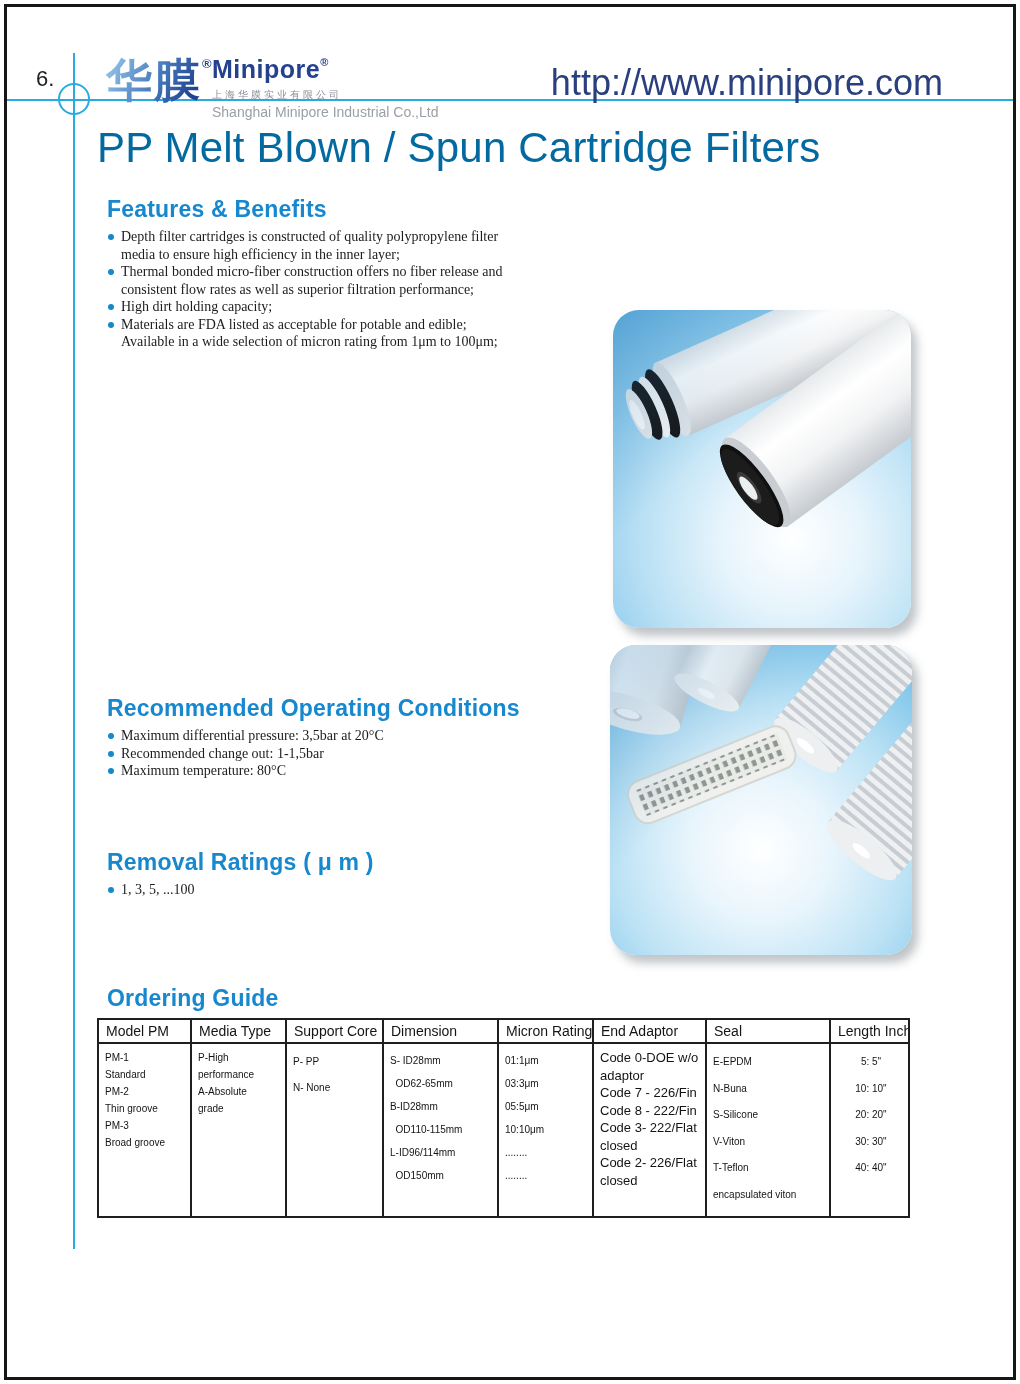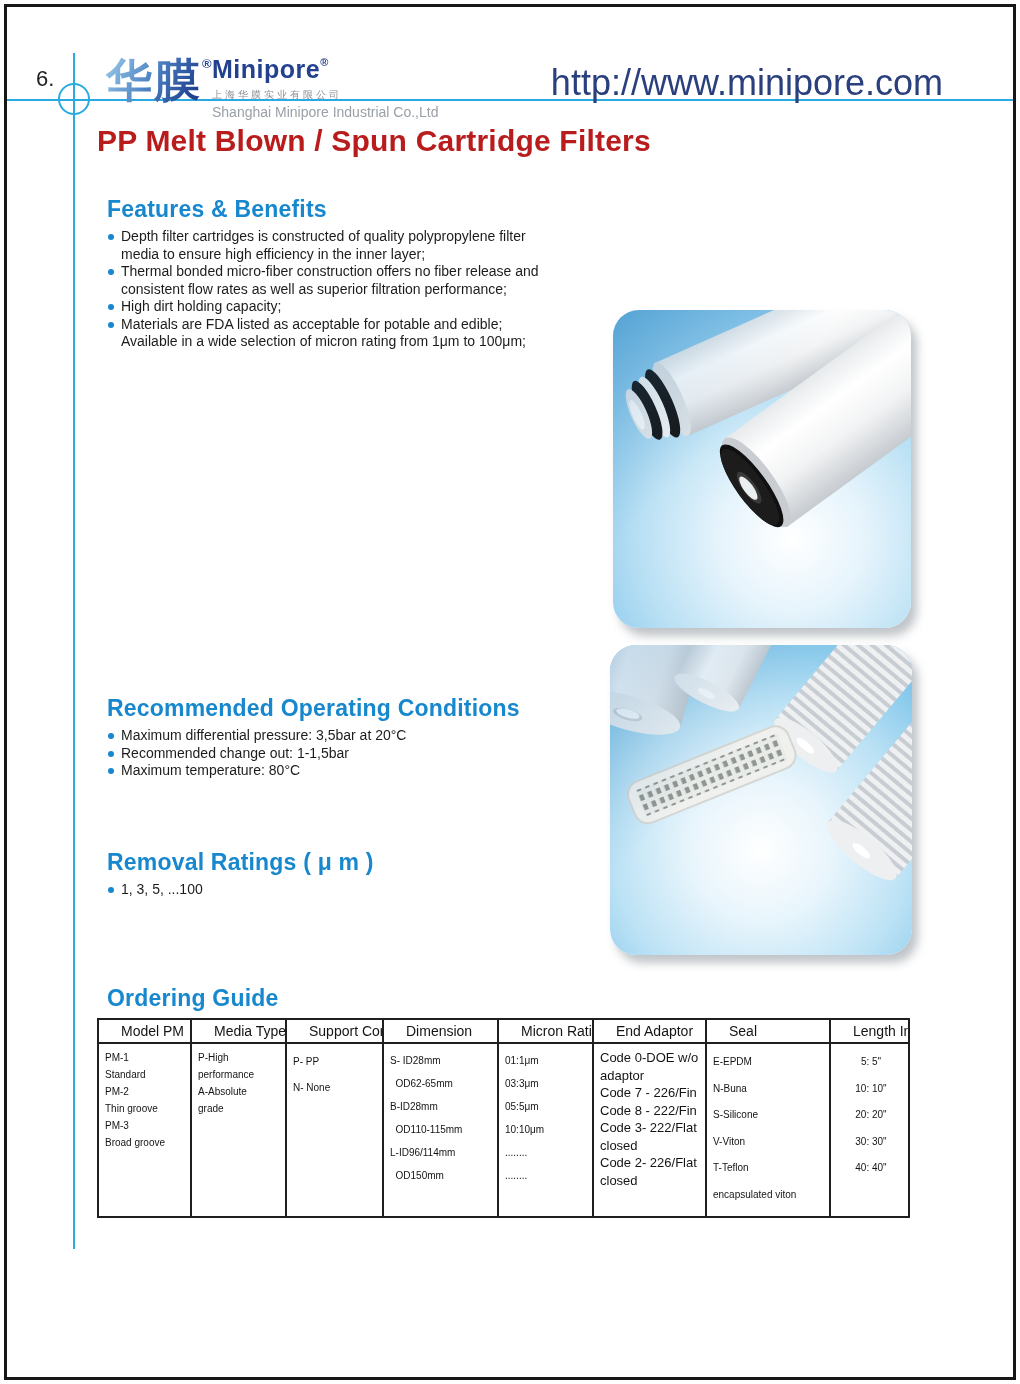--- a/index.html
+++ b/index.html
@@ -17,46 +17,46 @@
              background:linear-gradient(118deg,#9fd0ee 0%,#4a7fc0 45%,#20418f 80%);
              -webkit-background-clip:text; background-clip:text;margin-top:6px; -webkit-text-fill-color:transparent; }
   .logo-cn .reg { font-size:13px; vertical-align:28px; letter-spacing:0; }
   .brand-block { position:absolute; left:212px; top:55px; }
   .brand-name { font-size:25px; font-weight:bold; color:#23418f; letter-spacing:.5px; }
   .brand-name .reg { font-size:11px; vertical-align:12px; }
   .brand-cn { margin-top:4px; font-size:10px; color:#8a9096; letter-spacing:3px; white-space:nowrap; }
   .brand-en { margin-top:2px; font-size:14px; color:#9aa0a6; white-space:nowrap;text-align:right; }
   .site-url { position:absolute; right:77px; top:62px; font-size:36px; color:#2a3f7e; text-decoration:none; }
 
-  .title { position:absolute; left:97px; top:124px; font-size:30px; font-weight:bold; color:#b91c1c; letter-spacing:.2px; }
+  .title { position:absolute; left:97px; top:124px; font-size:42px; font-weight:normal; color:#0369a1; letter-spacing:.2px; }
 
   .section { position:absolute; left:107px; width:470px; }
   .sec-heading { font-size:23px; font-weight:bold; color:#1787ce; margin-bottom:5px; letter-spacing:.2px; }
-  .blist { list-style:none; }
+  .blist { list-style:none;font-family:Liberation Serif, serif; }
   .blist li { position:relative; padding-left:14px; font-size:14px; line-height:17.5px; color:#1c1c1c; white-space:pre-line; }
   .blist li::before { content:""; position:absolute; left:1px; top:6px; width:6px; height:6px; border-radius:50%; background:#1787ce; }
   .spec-intro { font-size:14px; line-height:17.5px; color:#1c1c1c; }
   .sec-features { top:196px; }
   .sec-applications { top:404px; }
   .sec-specifications { top:560px; }
   .sec-operating { top:695px; width:520px; }
   .sec-removal { top:849px; }
   .sec-ordering { top:985px; }
 
   .photo { position:absolute; border-radius:26px; overflow:hidden; box-shadow:6px 8px 10px rgba(105,115,125,.42); }
   .photo::before { content:""; position:absolute; inset:0; background:linear-gradient(135deg, rgba(35,115,175,.28), rgba(35,115,175,0) 38%); pointer-events:none; }
   .photo1 { left:613px; top:310px; width:298px; height:318px;
             background:radial-gradient(circle at 60% 72%, #ffffff 0%, #e6f4fc 25%, #b9e0f4 52%, #8bc9ec 76%, #67b5e3 100%); }
   .photo2 { left:610px; top:645px; width:302px; height:310px;
             background:radial-gradient(circle at 50% 66%, #ffffff 0%, #e8f5fc 28%, #bce2f5 58%, #8ccbec 82%, #6fbae6 100%); }
   .photo svg { display:block; width:100%; height:100%; }
 
   .otable { position:absolute; left:97px; top:1018px; width:811px; border-collapse:collapse; table-layout:fixed; }
   .otable th, .otable td { border:2px solid #1f1f1f; }
-  .otable th { height:24px; font-size:14px; font-weight:normal; color:#141414; text-align:left; padding:2px 4px 2px 22px; white-space:nowrap; overflow:hidden; }
+  .otable th { height:24px; font-size:14px; font-weight:normal; color:#141414; text-align:left; padding:2px 4px 2px 7px; white-space:nowrap; overflow:hidden; }
   .otable td { vertical-align:top; padding:5px 3px 8px 6px; height:148px; }
   .cl { font-size:10px; color:#141414; white-space:nowrap; }
   td:nth-child(1) .cl, td:nth-child(2) .cl { line-height:17px; }
   td:nth-child(3) .cl { line-height:26px; }
   td:nth-child(4) .cl, td:nth-child(5) .cl { line-height:23px; }
   td:nth-child(6) .cl { line-height:17.5px; font-size:13px; }
   td:nth-child(7) .cl { line-height:26.5px; }
   td:nth-child(8) { text-align:center; }
   td:nth-child(8) .cl { line-height:26.5px; }
 </style>

